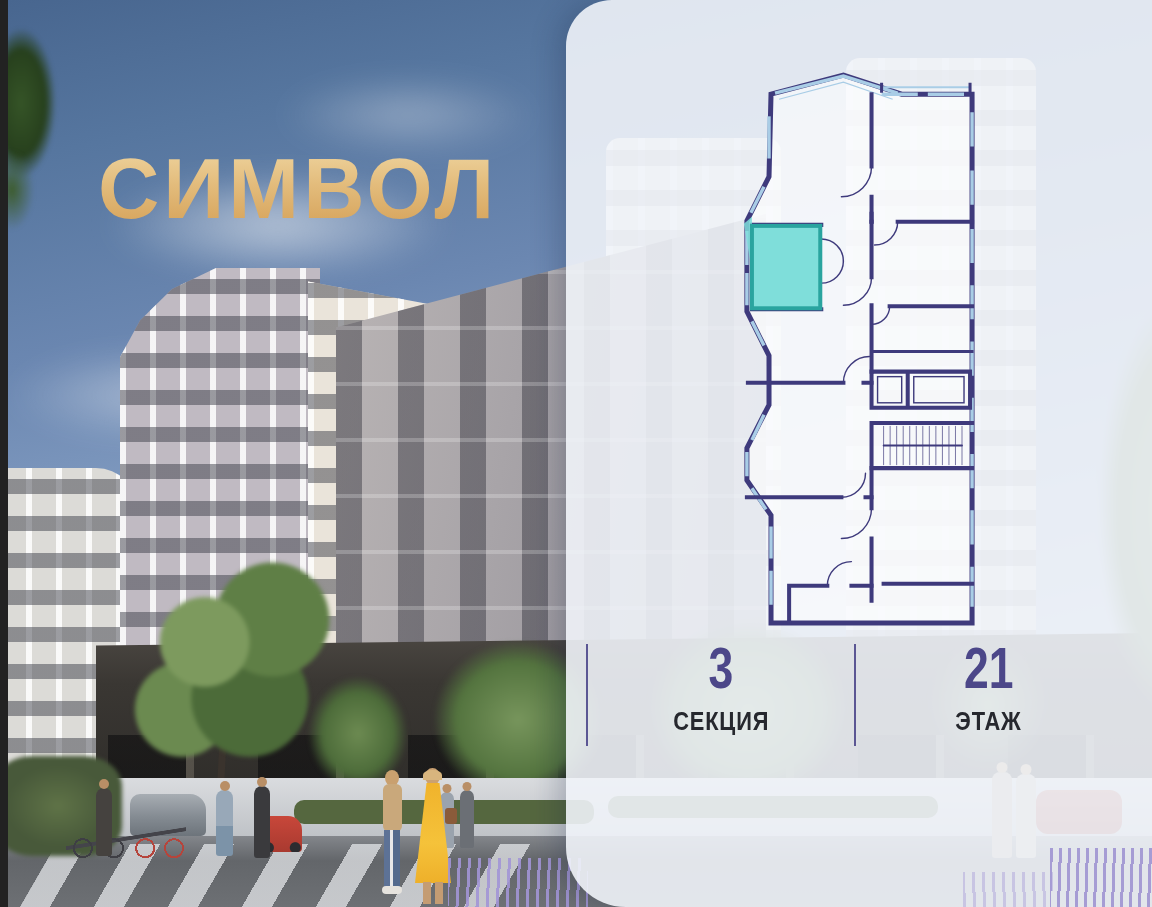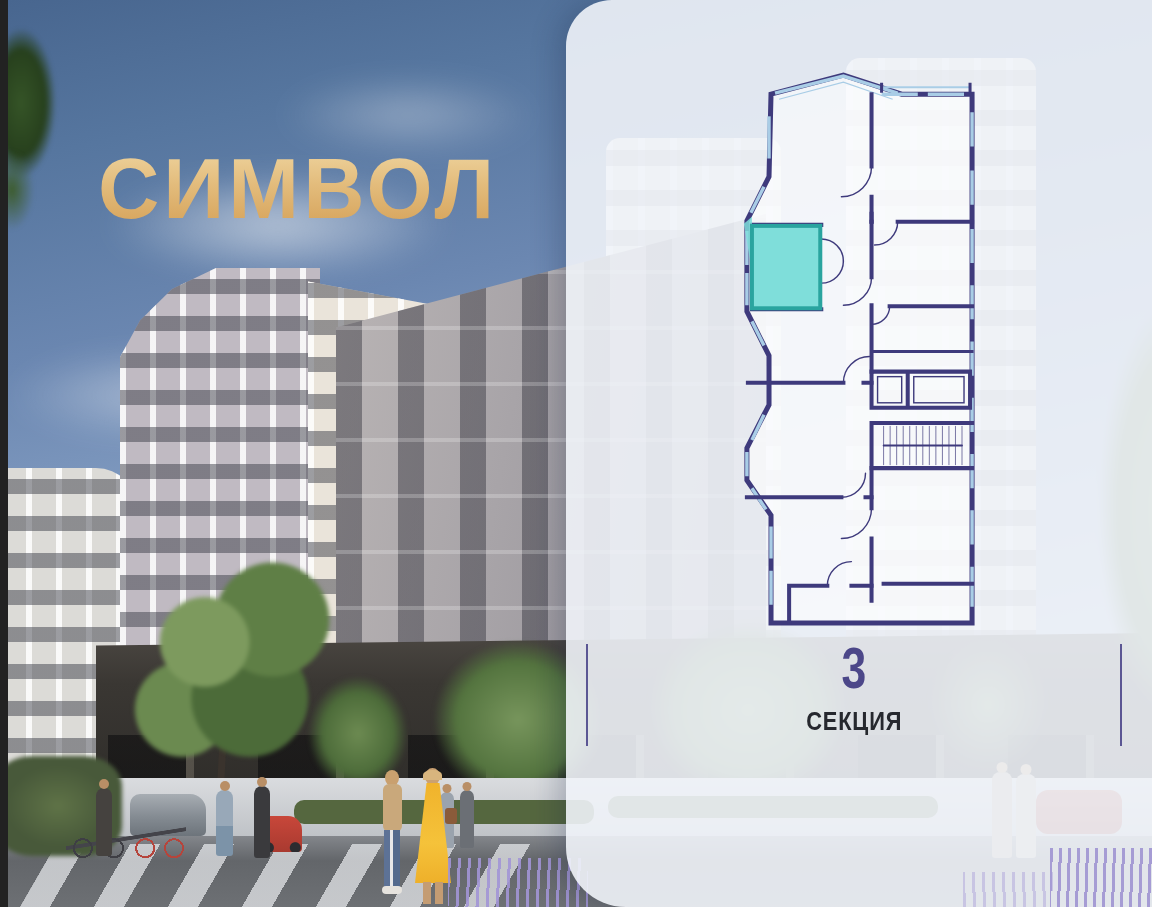--- a/index.html
+++ b/index.html
@@ -258,20 +258,24 @@
     </svg>
   </div>
 
   <div class="abs info-row">
     <div class="info-divider"></div>
     <div class="info-col">
       <div class="info-value">3</div>
       <div class="info-label">СЕКЦИЯ</div>
     </div>
     <div class="info-divider"></div>
+    <div class="info-col">
+      <div class="info-value">21</div>
+      <div class="info-label">ЭТАЖ</div>
+    </div>
   </div>
 
   <div class="abs z70" style="left:1042px;top:848px;width:110px;height:59px;opacity:.85;
        background:repeating-linear-gradient(92deg,#9b8fd0 0 3px,rgba(0,0,0,0) 3px 9px);"></div>
   <div class="abs z70" style="left:955px;top:872px;width:90px;height:35px;opacity:.45;
        background:repeating-linear-gradient(88deg,#a89cd8 0 3px,rgba(0,0,0,0) 3px 10px);"></div>
 
 </div>
 
 </body></html>

